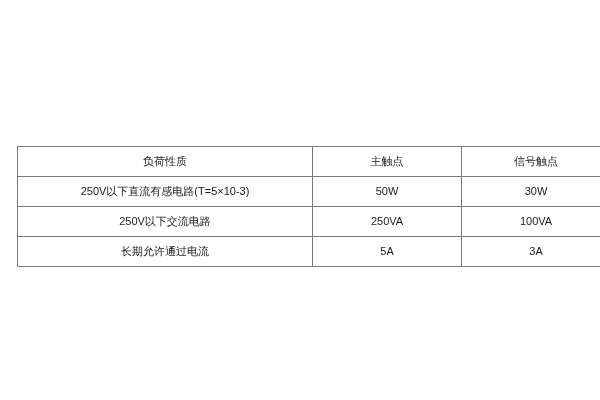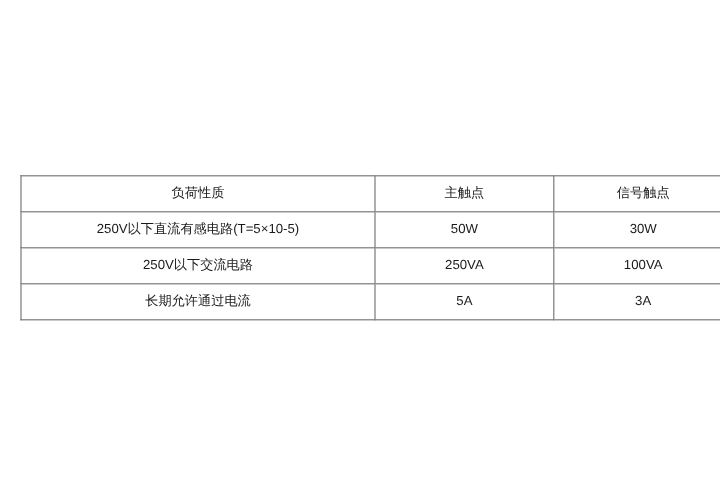--- a/index.html
+++ b/index.html
@@ -56,21 +56,21 @@
 <div class="page">
   <div class="table-wrap">
     <table class="spec-table">
       <tbody>
         <tr class="head-row">
           <td class="col-desc">负荷性质</td>
           <td class="col-main">主触点</td>
           <td class="col-signal">信号触点</td>
         </tr>
         <tr>
-          <td class="col-desc">250V以下直流有感电路(T=5×10-5)</td>
+          <td class="col-desc">250V以下直流有感电路(T=5×10-3)</td>
           <td class="col-main">50W</td>
           <td class="col-signal">30W</td>
         </tr>
         <tr>
           <td class="col-desc">250V以下交流电路</td>
           <td class="col-main">250VA</td>
           <td class="col-signal">100VA</td>
         </tr>
         <tr>
           <td class="col-desc">长期允许通过电流</td>

